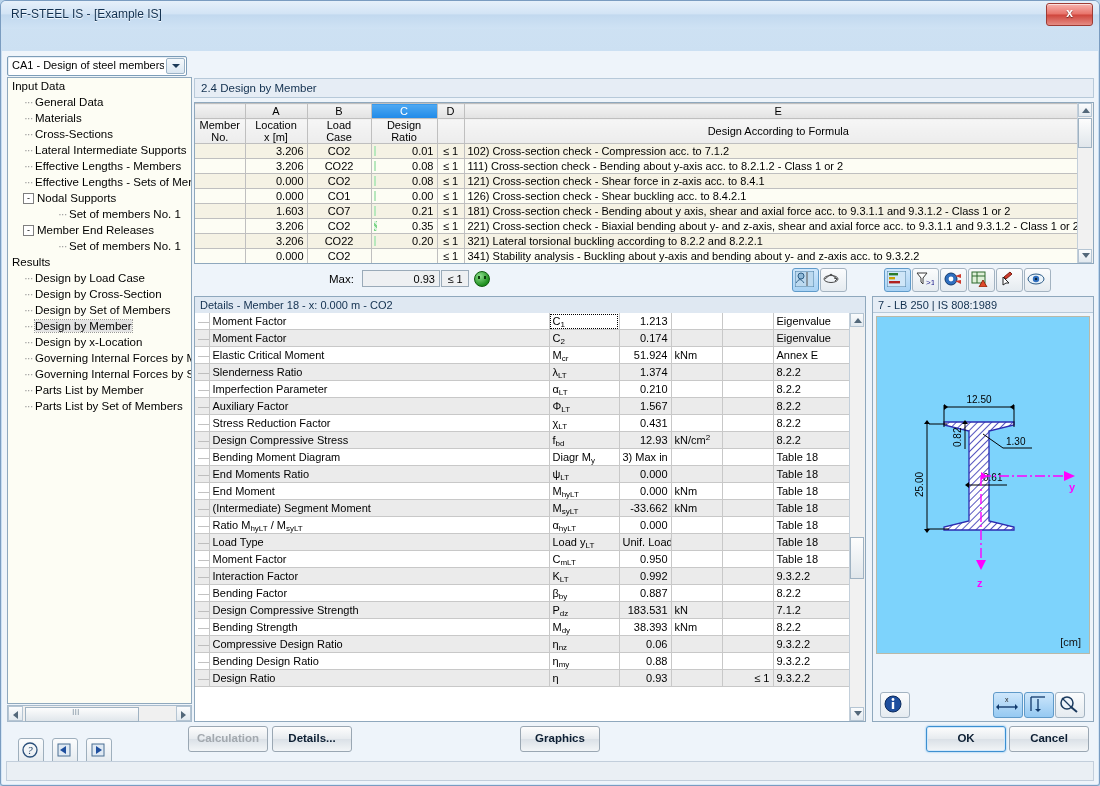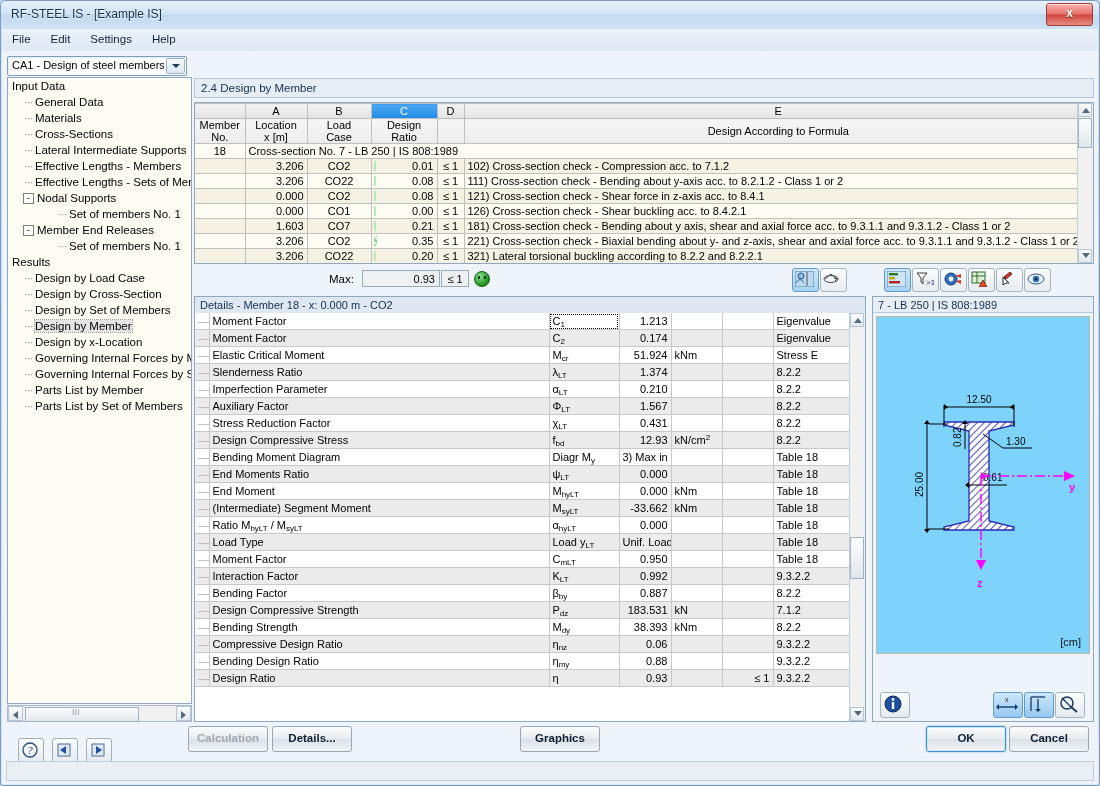--- a/index.html
+++ b/index.html
@@ -284,26 +284,20 @@
 
 <div class="win">
 
   <div class="titlebar">
     <div class="title-text">RF-STEEL IS - [Example IS]</div>
     <div class="closebtn">
       <span>x</span>
     </div>
   </div>
 
-  <div class="menubar">
-    <div class="mi">File</div>
-    <div class="mi">Edit</div>
-    <div class="mi">Settings</div>
-    <div class="mi">Help</div>
-  </div>
 
   <div class="content">
 
     <div class="leftpanel">
       <div class="combo">
         <div class="ctext">CA1 - Design of steel members a</div>
         <div class="cbtn"></div>
       </div>
       <div class="tree" id="nav-tree">
           <div class="tnode root"><span class="lbl">Input Data</span></div>
@@ -373,24 +367,20 @@
               </th>
               <th>
                 <span>Design</span><br>
                 <span>Ratio</span>
               </th>
               <th></th>
               <th>Design According to Formula</th>
             </tr>
           </thead>
           <tbody id="results-body">
-              <tr class="groupline">
-                <td class="rowhdr">18</td>
-                <td colspan="5">Cross-section No.  7 - LB 250 | IS 808:1989</td>
-              </tr>
               <tr class="odd">
                 <td class="rowhdr"></td>
                 <td class="num">3.206</td>
                 <td class="ctr">CO2</td>
                 <td class="num ratiocell"><span class="bar" style="width:2px;background:#b8e8bd;"></span><span>0.01</span></td>
                 <td class="ctr">≤ 1</td>
                 <td>102) Cross-section check - Compression acc. to 7.1.2</td>
               </tr>
               <tr class="even">
                 <td class="rowhdr"></td>
@@ -555,21 +545,21 @@
                   <td class="dval"></td>
                   <td>Eigenvalue</td>
                 </tr>
                 <tr class="even">
                   <td class="dleft"><span class="treedash">—</span></td>
                   <td class="dname">Elastic Critical Moment</td>
                   <td>M<sub>cr</sub></td>
                   <td class="dval">51.924</td>
                   <td>kNm</td>
                   <td class="dval"></td>
-                  <td>Stress E</td>
+                  <td>Annex E</td>
                 </tr>
                 <tr class="odd">
                   <td class="dleft"><span class="treedash">—</span></td>
                   <td class="dname">Slenderness Ratio</td>
                   <td>λ<sub>LT</sub></td>
                   <td class="dval">1.374</td>
                   <td></td>
                   <td class="dval"></td>
                   <td>8.2.2</td>
                 </tr>

